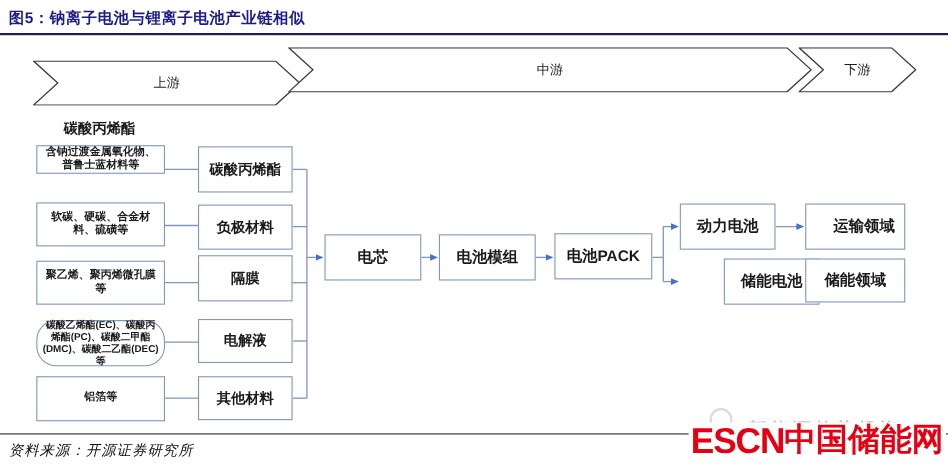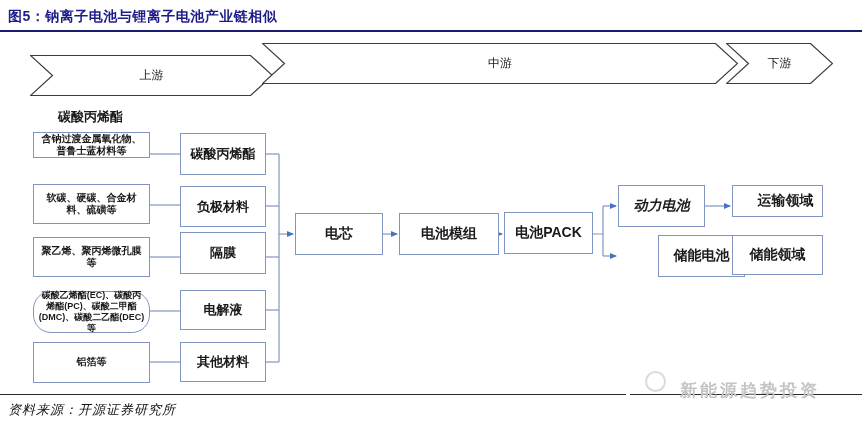--- a/index.html
+++ b/index.html
@@ -46,25 +46,25 @@
 
   .cat{left:180px;width:86px;font-size:13px;font-weight:600;}
   .cat-1{top:133px;height:42px;}
   .cat-2{top:186px;height:41px;}
   .cat-3{top:232px;height:42px;}
   .cat-4{top:290px;height:40px;}
   .cat-5{top:342px;height:40px;}
 
   .chain{font-size:14px;font-weight:600;}
   .cell   {left:295px;top:213px;width:88px;height:42px;}
-  .module {left:399px;top:213px;width:100px;height:42px;}
+  .module {left:399px;top:213px;width:88px;height:42px;}
   .pack   {left:504px;top:212px;width:89px;height:42px;}
-  .powbat {left:618px;top:185px;width:87px;height:42px;font-style:italic;}
+  .powbat {left:618px;top:185px;width:87px;height:42px;}
   .stobat {left:618px;top:235px;width:87px;height:42px;margin-left:40px;}
-  .transp {left:732px;top:185px;width:91px;height:32px;padding-left:16px;}
+  .transp {left:732px;top:185px;width:91px;height:42px;padding-left:16px;}
   .stofld {left:732px;top:235px;width:91px;height:40px;}
 
   .connectors{left:0;top:0;width:862px;height:430px;z-index:1;pointer-events:none;}
 
   
   .bottom-rule{left:0;top:394px;width:862px;height:1px;background:#2b2b2b;z-index:1;}
   .source-note{
     left:8px;top:401px;font-size:13px;color:#111;
     font-family:"Liberation Serif","DejaVu Serif",serif;font-style:italic;
     letter-spacing:1px;white-space:nowrap;
@@ -167,13 +167,15 @@
 
 <div class="abs dbox chain transp">运输领域</div>
 <div class="abs dbox chain stofld">储能领域</div>
 
 <div class="abs bottom-rule"></div>
 <div class="abs source-note">资料来源：开源证券研究所</div>
 
 <div class="abs wm-icon"></div>
 <div class="abs wm-text">新能源趋势投资</div>
 <div class="abs escn-logo">
+  <span class="escn-latin">ESCN</span>
+  <span class="escn-cjk">中国储能网</span>
 </div>
 
 </body></html>

